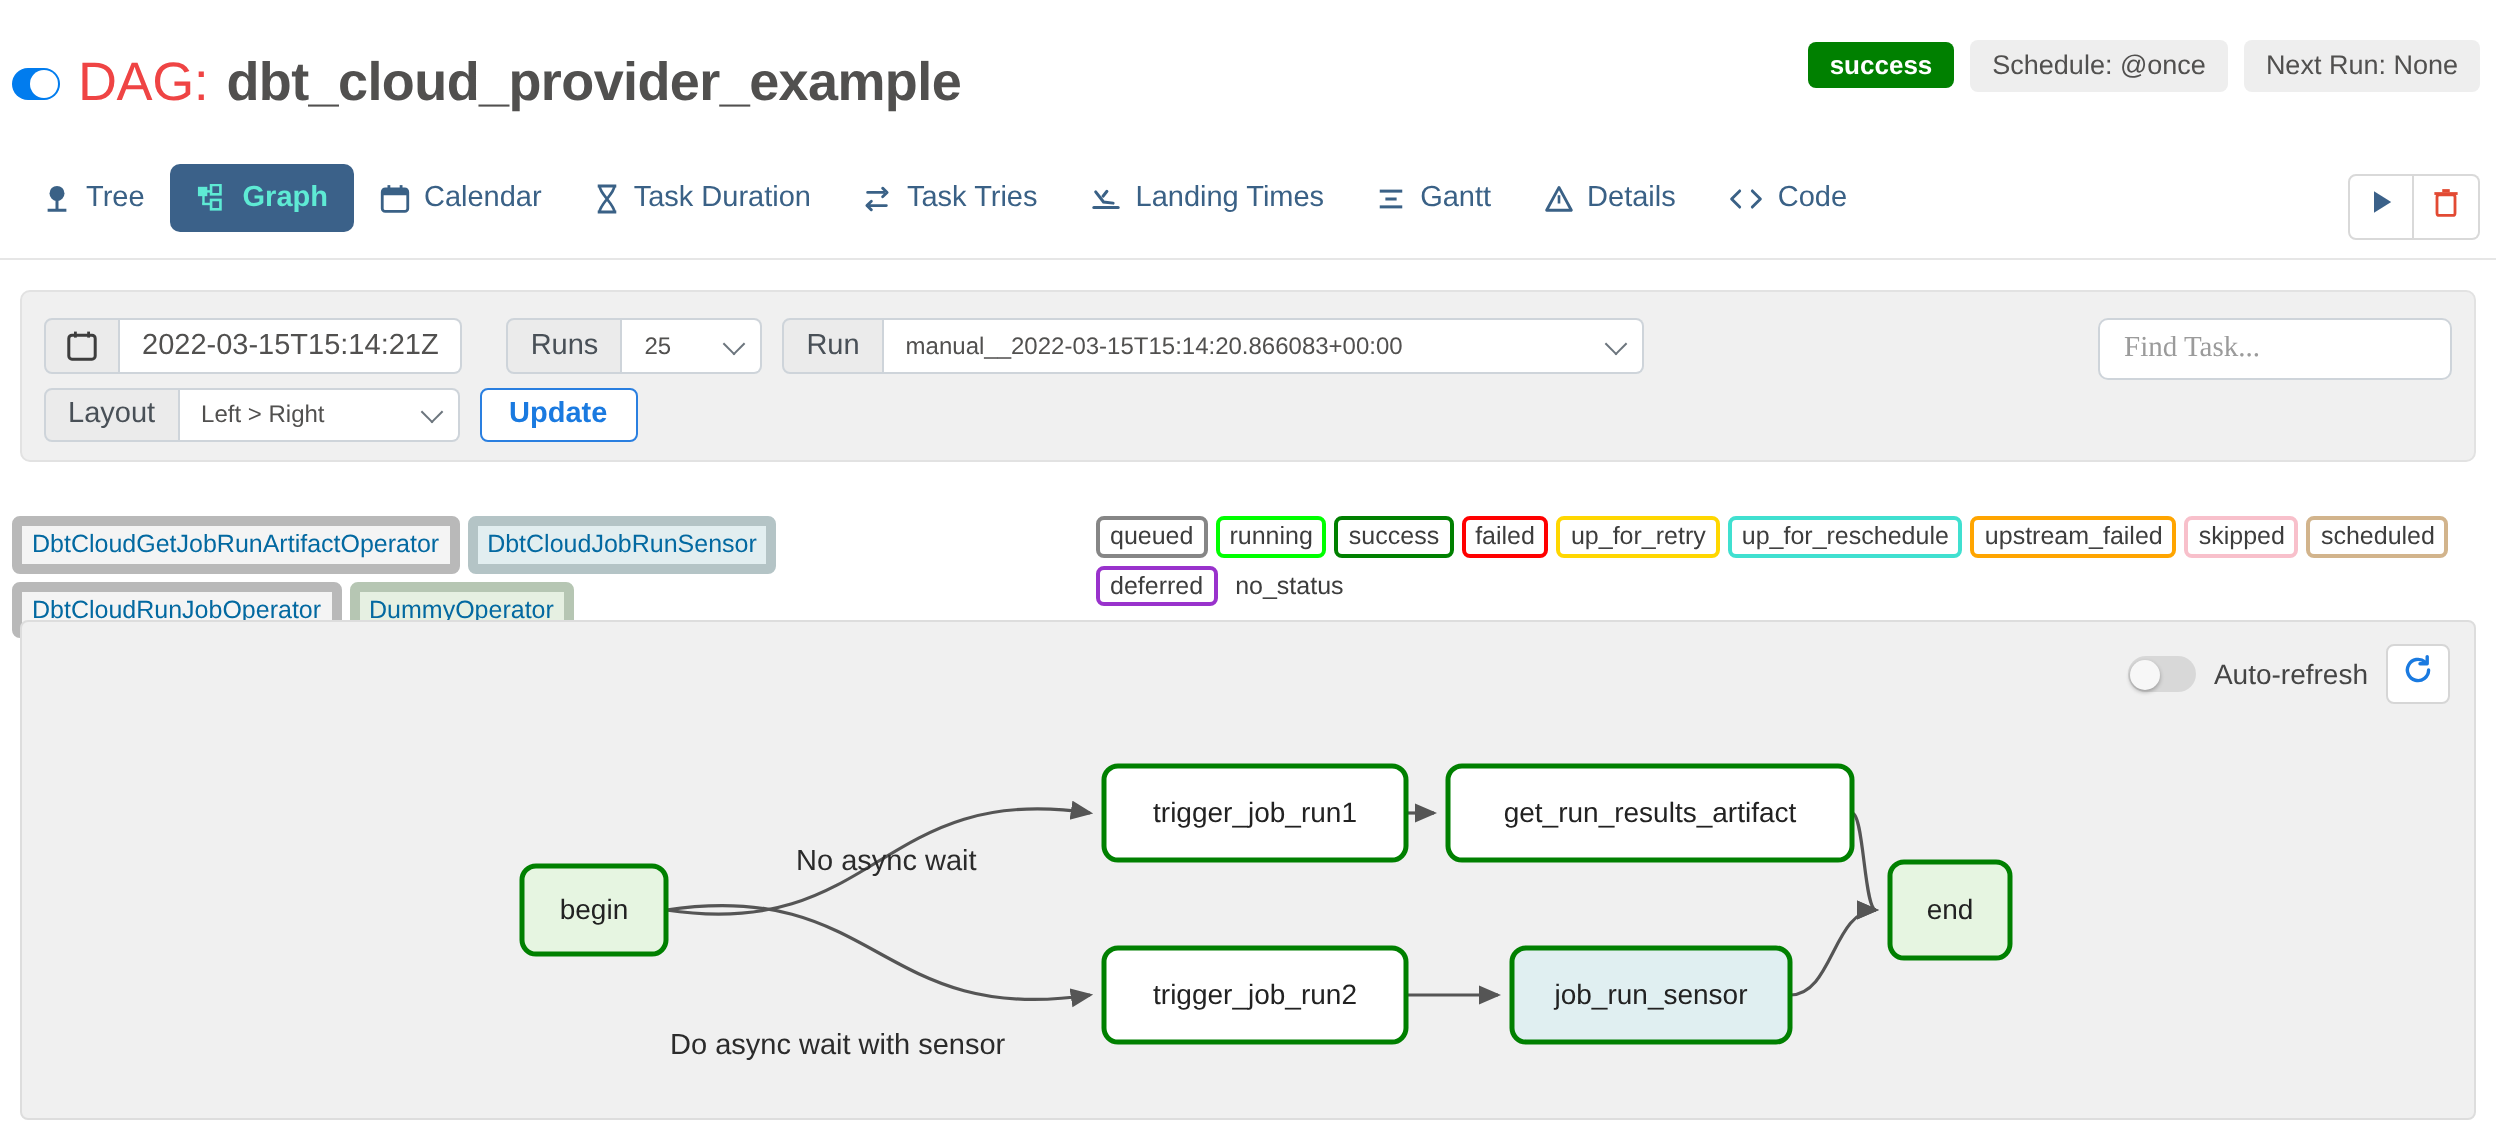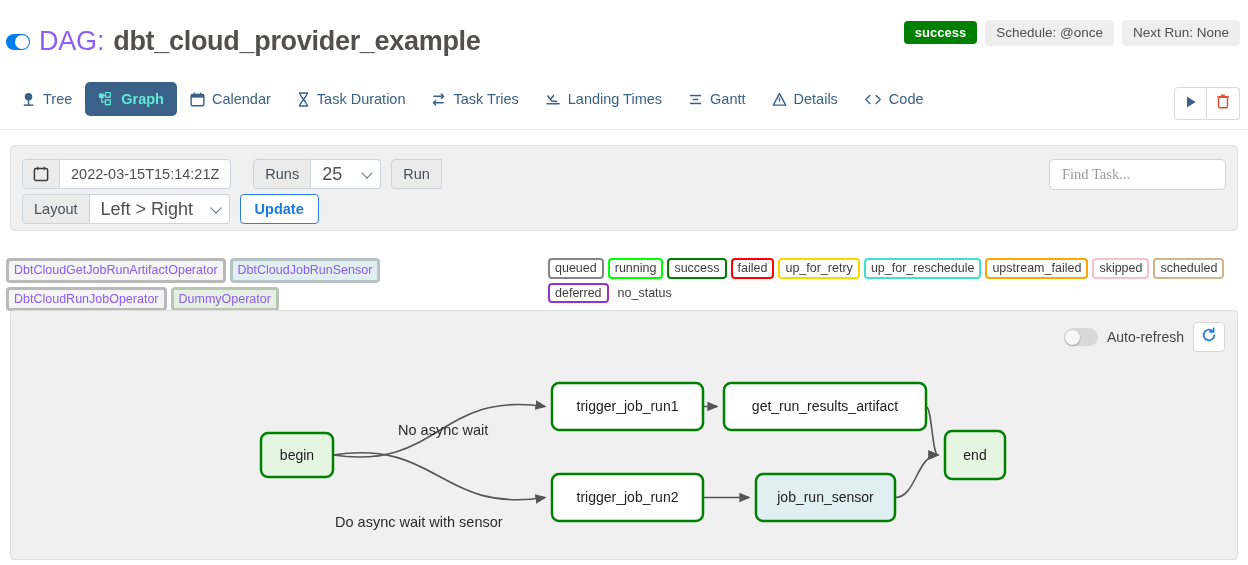--- a/index.html
+++ b/index.html
@@ -22,21 +22,21 @@
     display: flex; align-items: center; gap: 9px;
   }
   .toggle-pill {
     width: 24px; height: 16px; border-radius: 8px;
     background: #017cee; position: relative; flex: none;
   }
   .toggle-pill::after {
     content: ""; position: absolute; right: 1px; top: 1px;
     width: 14px; height: 14px; border-radius: 50%; background: #ffffff;
   }
-  .dag-label { font-size: 27px; color: #8b5cf6; font-weight: 400; letter-spacing: -0.2px;}
+  .dag-label { font-size: 27px; color: #ef4444; font-weight: 400; letter-spacing: -0.2px;}
   .dag-name { font-size: 27px; color: #51504f; font-weight: 700; letter-spacing: -0.3px;}
 
   .header-badges {
     position: absolute; right: 8px; top: 20px;
     display: flex; align-items: center; gap: 8px;
   }
   .badge-success {
     background: #008000; color: #fff; font-weight: 700; font-size: 13px;
     border-radius: 4px; padding: 5px 11px; line-height: 1;
   }
@@ -83,21 +83,21 @@
   }
   .addon.l { border-radius: 4px 0 0 4px; }
   .fld {
     background: #fff; border: 1px solid #ced4da; color: #51504f;
     font-size: 14.5px; padding: 5px 11px; display: flex; align-items: center;
     line-height: 1; white-space: nowrap;
   }
   .fld.rr { border-radius: 0 4px 4px 0; border-left: none; }
   .sel {
     background: #fff; border: 1px solid #ced4da; color: #51504f;
-    font-size: 18px; padding: 5px 26px 5px 11px; display: flex; align-items: center;
+    font-size: 12px; padding: 5px 26px 5px 11px; display: flex; align-items: center;
     line-height: 1; white-space: nowrap; position: relative; border-left: none;
     border-radius: 0 4px 4px 0;
   }
   .sel::after {
     content: ""; position: absolute; right: 9px; top: 50%;
     width: 7px; height: 7px; margin-top: -5px;
     border-right: 1.6px solid #6c757d; border-bottom: 1.6px solid #6c757d;
     transform: rotate(45deg);
   }
   .btn-update {
@@ -114,21 +114,21 @@
   }
   .cal-ico { padding: 5px 10px; }
 
   
   .legend { position: absolute; left: 0; top: 258px; width: 1248px; }
   .legend-ops { position: absolute; left: 6px; top: 0; width: 540px; }
   .legend-sts { position: absolute; left: 548px; top: 0; width: 700px; }
   .chip {
     display: inline-flex; align-items: center; justify-content: center;
     font-size: 12.5px; line-height: 1; padding: 3px 5px; margin: 0 4px 4px 0;
-    border-radius: 4px; border: 3px solid #000000; color: #8b5cf6;
+    border-radius: 4px; border: 5px solid #000000; color: #0369a1;
     background: #f4f4f4; white-space: nowrap;
   }
   .chip.st { border-width: 2px; padding: 2px 5px; font-size: 12.5px; background: #fff; color: #3d3d3d;}
   .chip.plain { border: none; background: transparent; color: #3d3d3d; padding: 3px 5px; }
 
   
   .graphpanel {
     position: absolute; left: 10px; top: 310px; width: 1228px; height: 250px;
     background: #f0f0f0; border: 1px solid #dddddd; border-radius: 4px;
     overflow: hidden;
@@ -317,20 +317,21 @@
         <span class="fld rr">2022-03-15T15:14:21Z</span>
       </div>
 
       <div class="ig" style="margin-left:22px">
         <span class="addon l">Runs</span>
         <span class="sel" style="min-width:70px">25</span>
       </div>
 
       <div class="ig" style="margin-left:10px">
         <span class="addon l">Run</span>
+        <span class="sel" style="min-width:380px">manual__2022-03-15T15:14:20.866083+00:00</span>
       </div>
     </div>
 
     <div class="fb-row2">
       <div class="ig">
         <span class="addon l">Layout</span>
         <span class="sel" style="min-width:140px">Left &gt; Right</span>
       </div>
       <div class="btn-update">Update</div>
     </div>

